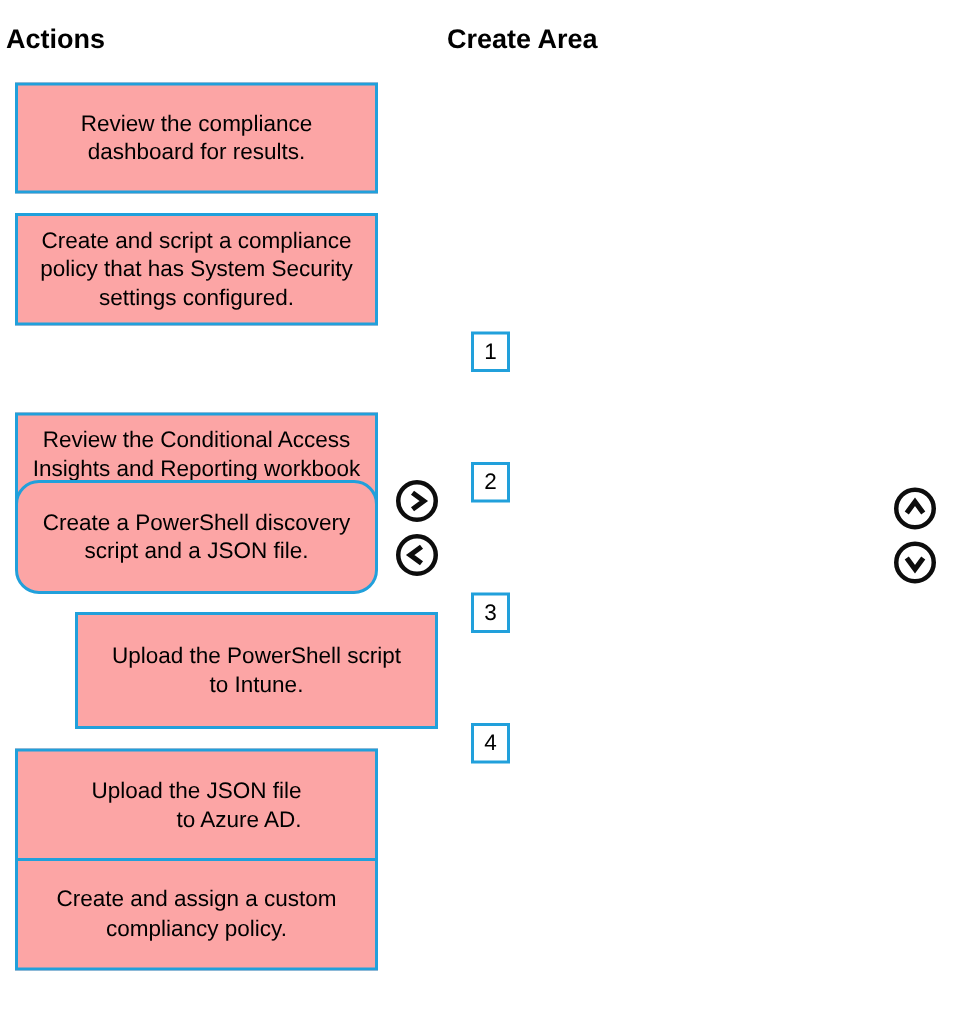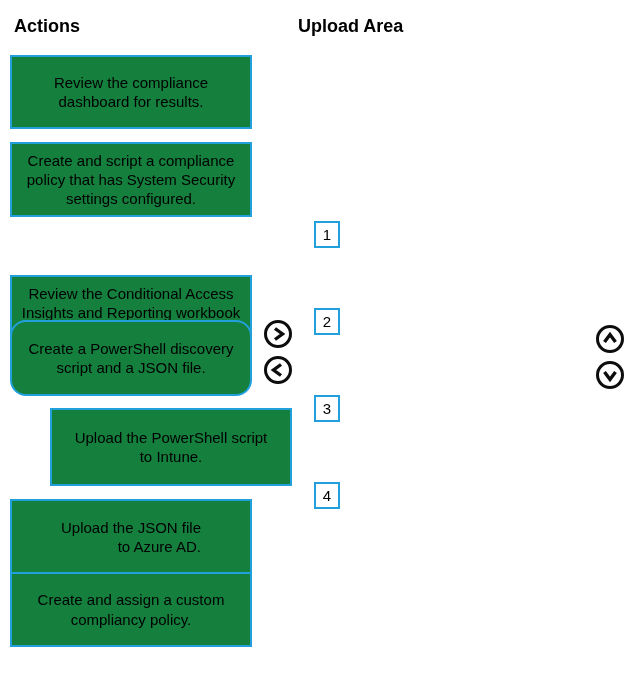--- a/index.html
+++ b/index.html
@@ -12,29 +12,29 @@
     color: #000000;
     overflow: hidden;
   }
   .heading {
     position: absolute;
     font-size: 18px;
     font-weight: bold;
     color: #000000;
     white-space: nowrap;
   }
-  #heading-actions { left: 14px; top: 16px; }
+  #heading-actions { left: 4px; top: 16px; }
   #heading-answer  { left: 298px; top: 16px; }
 
   .action-box {
     position: absolute;
     left: 10px;
     width: 238px;
     border: 2px solid var(--accent, #21a0db);
-    background: #15803d;
+    background: #fca5a5;
     display: flex;
     align-items: center;
     justify-content: center;
     text-align: center;
     font-size: 15px;
     line-height: 1.28;
     white-space: pre-line;
     box-sizing: content-box;
     cursor: default;
   }
@@ -83,21 +83,21 @@
   #btn-up    { left: 596px; top: 325px; }
   #btn-down  { left: 596px; top: 361px; }
 </style>
 </head>
 <body>
 
 <div class="page">
 
   <div class="heading" id="heading-actions">Actions</div>
 
-  <div class="heading" id="heading-answer">Upload Area</div>
+  <div class="heading" id="heading-answer">Create Area</div>
 
   <div class="action-box p1">
     <span>Review the compliance
 dashboard for results.</span>
   </div>
   <div class="action-box p2">
     <span>Create and script a compliance
 policy that has System Security
 settings configured.</span>
   </div>

